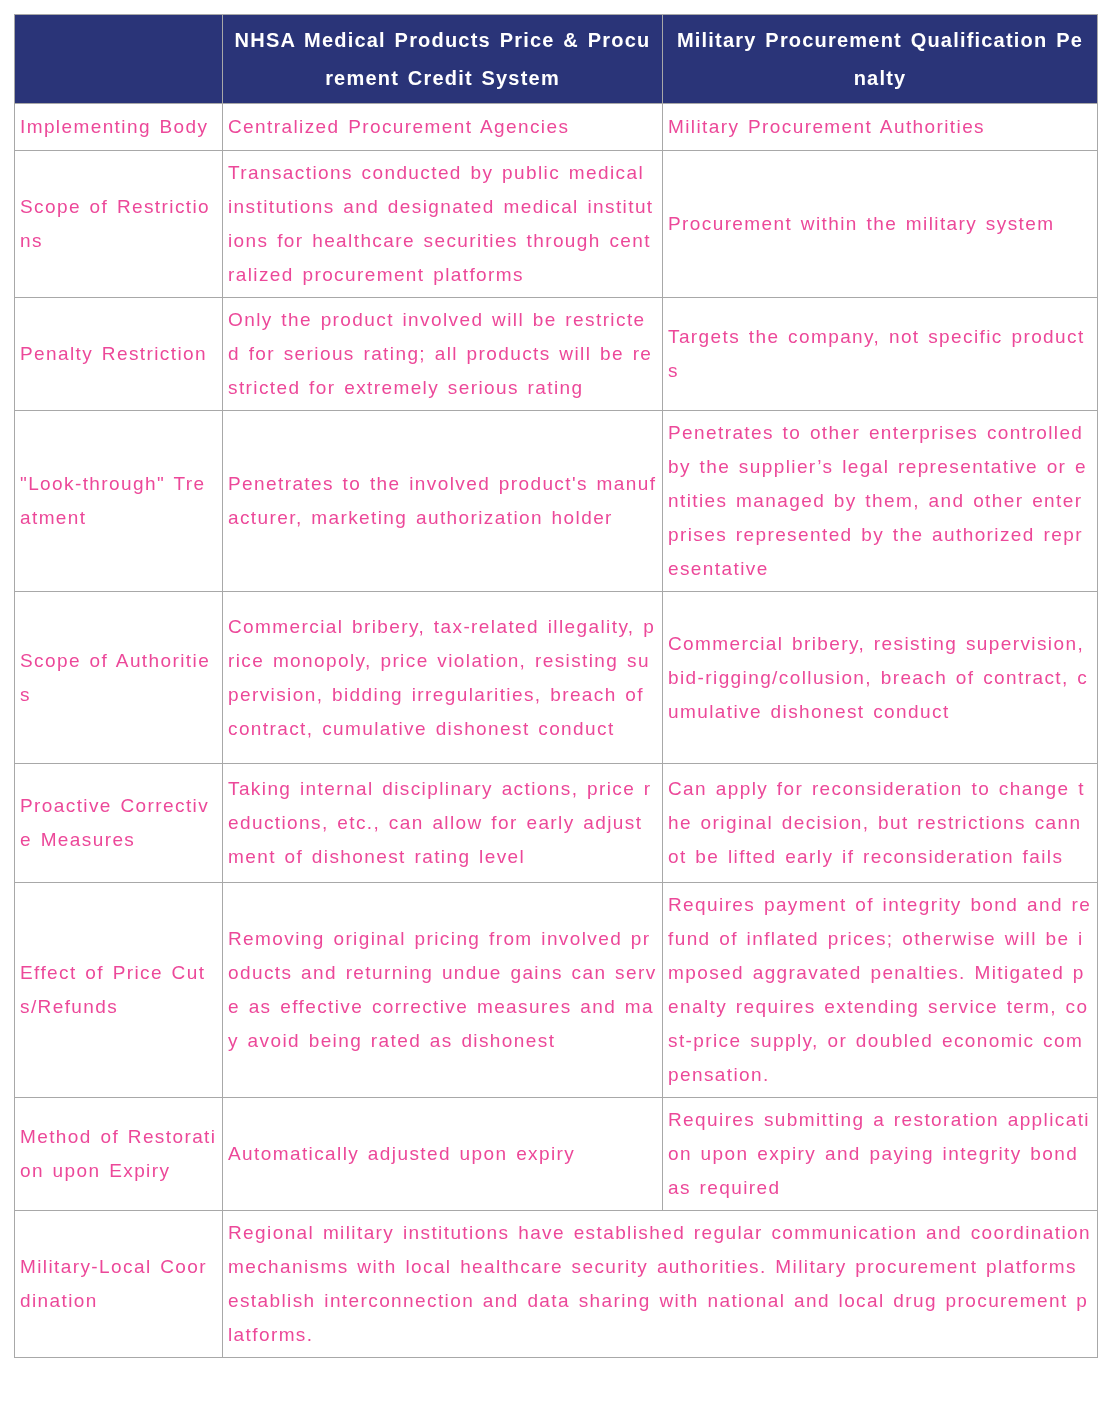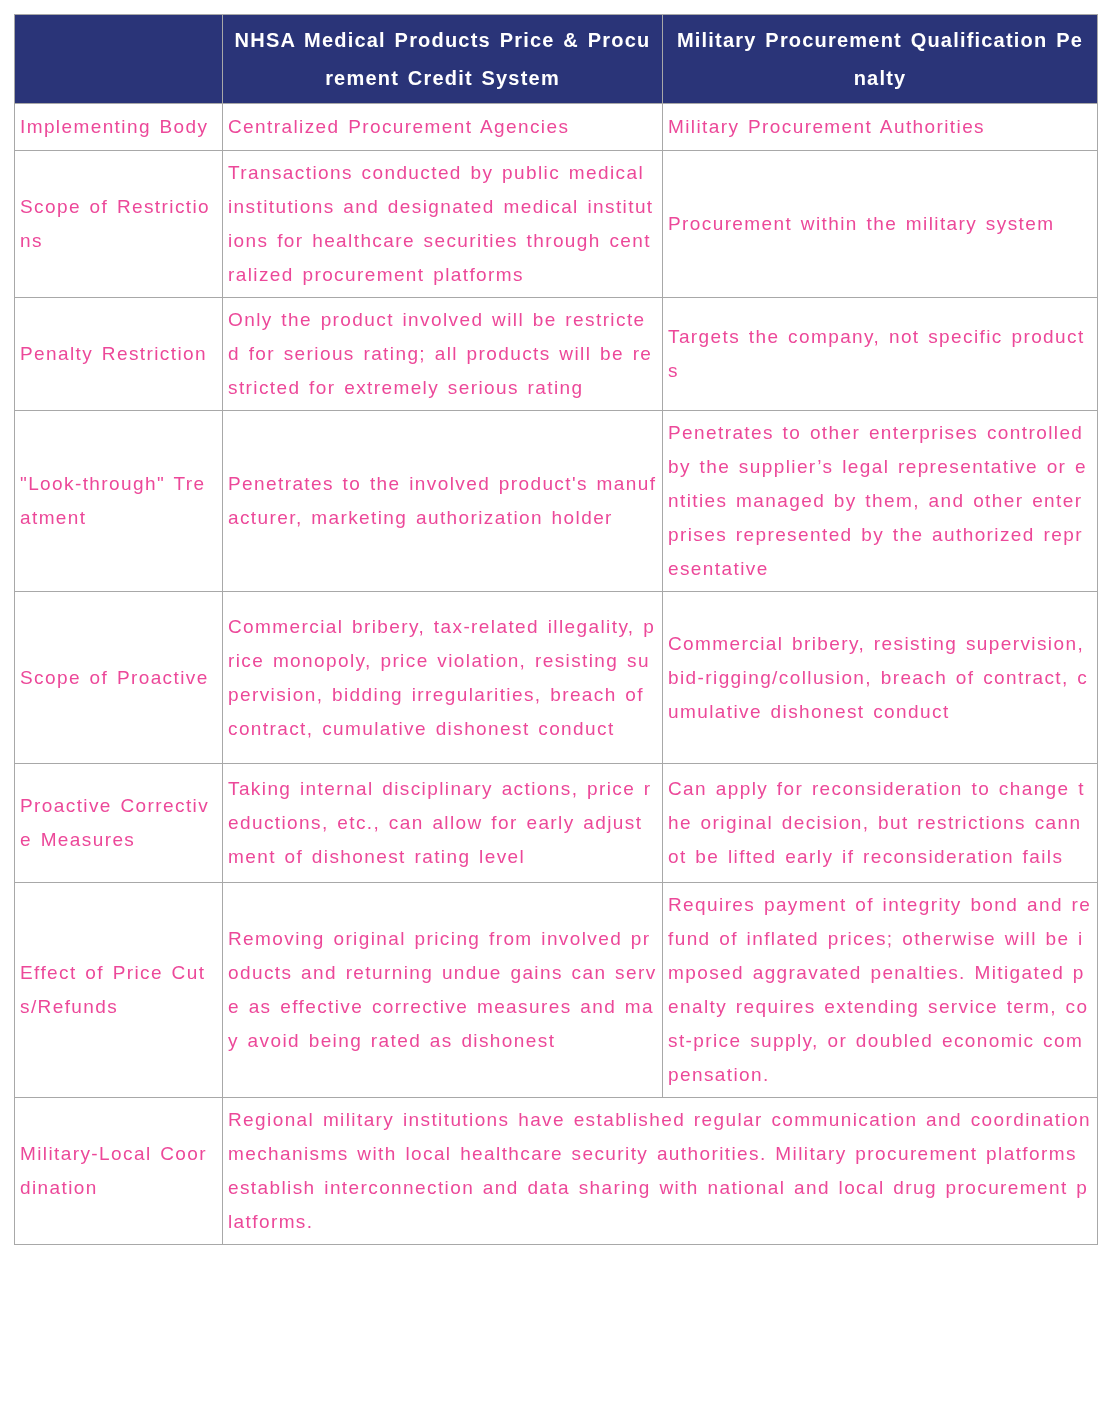--- a/index.html
+++ b/index.html
@@ -94,33 +94,38 @@
         <td>Penalty Restriction</td>
         <td>Only the product involved will be restricted for serious rating; all products will be restricted for extremely serious rating</td>
         <td>Targets the company, not specific products</td>
       </tr>
       <tr class="h172">
         <td>"Look-through" Treatment</td>
         <td>Penetrates to the involved product's manufacturer, marketing authorization holder</td>
         <td>Penetrates to other enterprises controlled by the supplier’s legal representative or entities managed by them, and other enterprises represented by the authorized representative</td>
       </tr>
       <tr class="h172">
-        <td>Scope of Proactive</td>
+        <td>Scope of Authorities</td>
         <td>Commercial bribery, tax-related illegality, price monopoly, price violation, resisting supervision, bidding irregularities, breach of contract, cumulative dishonest conduct</td>
         <td>Commercial bribery, resisting supervision, bid-rigging/collusion, breach of contract, cumulative dishonest conduct</td>
       </tr>
       <tr class="h143">
         <td>Proactive Corrective Measures</td>
         <td>Taking internal disciplinary actions, price reductions, etc., can allow for early adjustment of dishonest rating level</td>
         <td>Can apply for reconsideration to change the original decision, but restrictions cannot be lifted early if reconsideration fails</td>
       </tr>
       <tr class="h207">
         <td>Effect of Price Cuts/Refunds</td>
         <td>Removing original pricing from involved products and returning undue gains can serve as effective corrective measures and may avoid being rated as dishonest</td>
         <td>Requires payment of integrity bond and refund of inflated prices; otherwise will be imposed aggravated penalties. Mitigated penalty requires extending service term, cost-price supply, or doubled economic compensation.</td>
       </tr>
+      <tr class="h111">
+        <td>Method of Restoration upon Expiry</td>
+        <td>Automatically adjusted upon expiry</td>
+        <td>Requires submitting a restoration application upon expiry and paying integrity bond as required</td>
+      </tr>
       <tr class="h140">
         <td>Military-Local Coordination</td>
         <td colspan="2">Regional military institutions have established regular communication and coordination mechanisms with local healthcare security authorities. Military procurement platforms establish interconnection and data sharing with national and local drug procurement platforms.</td>
       </tr>
     </tbody>
   </table>
 </div>
 
 </body></html>

